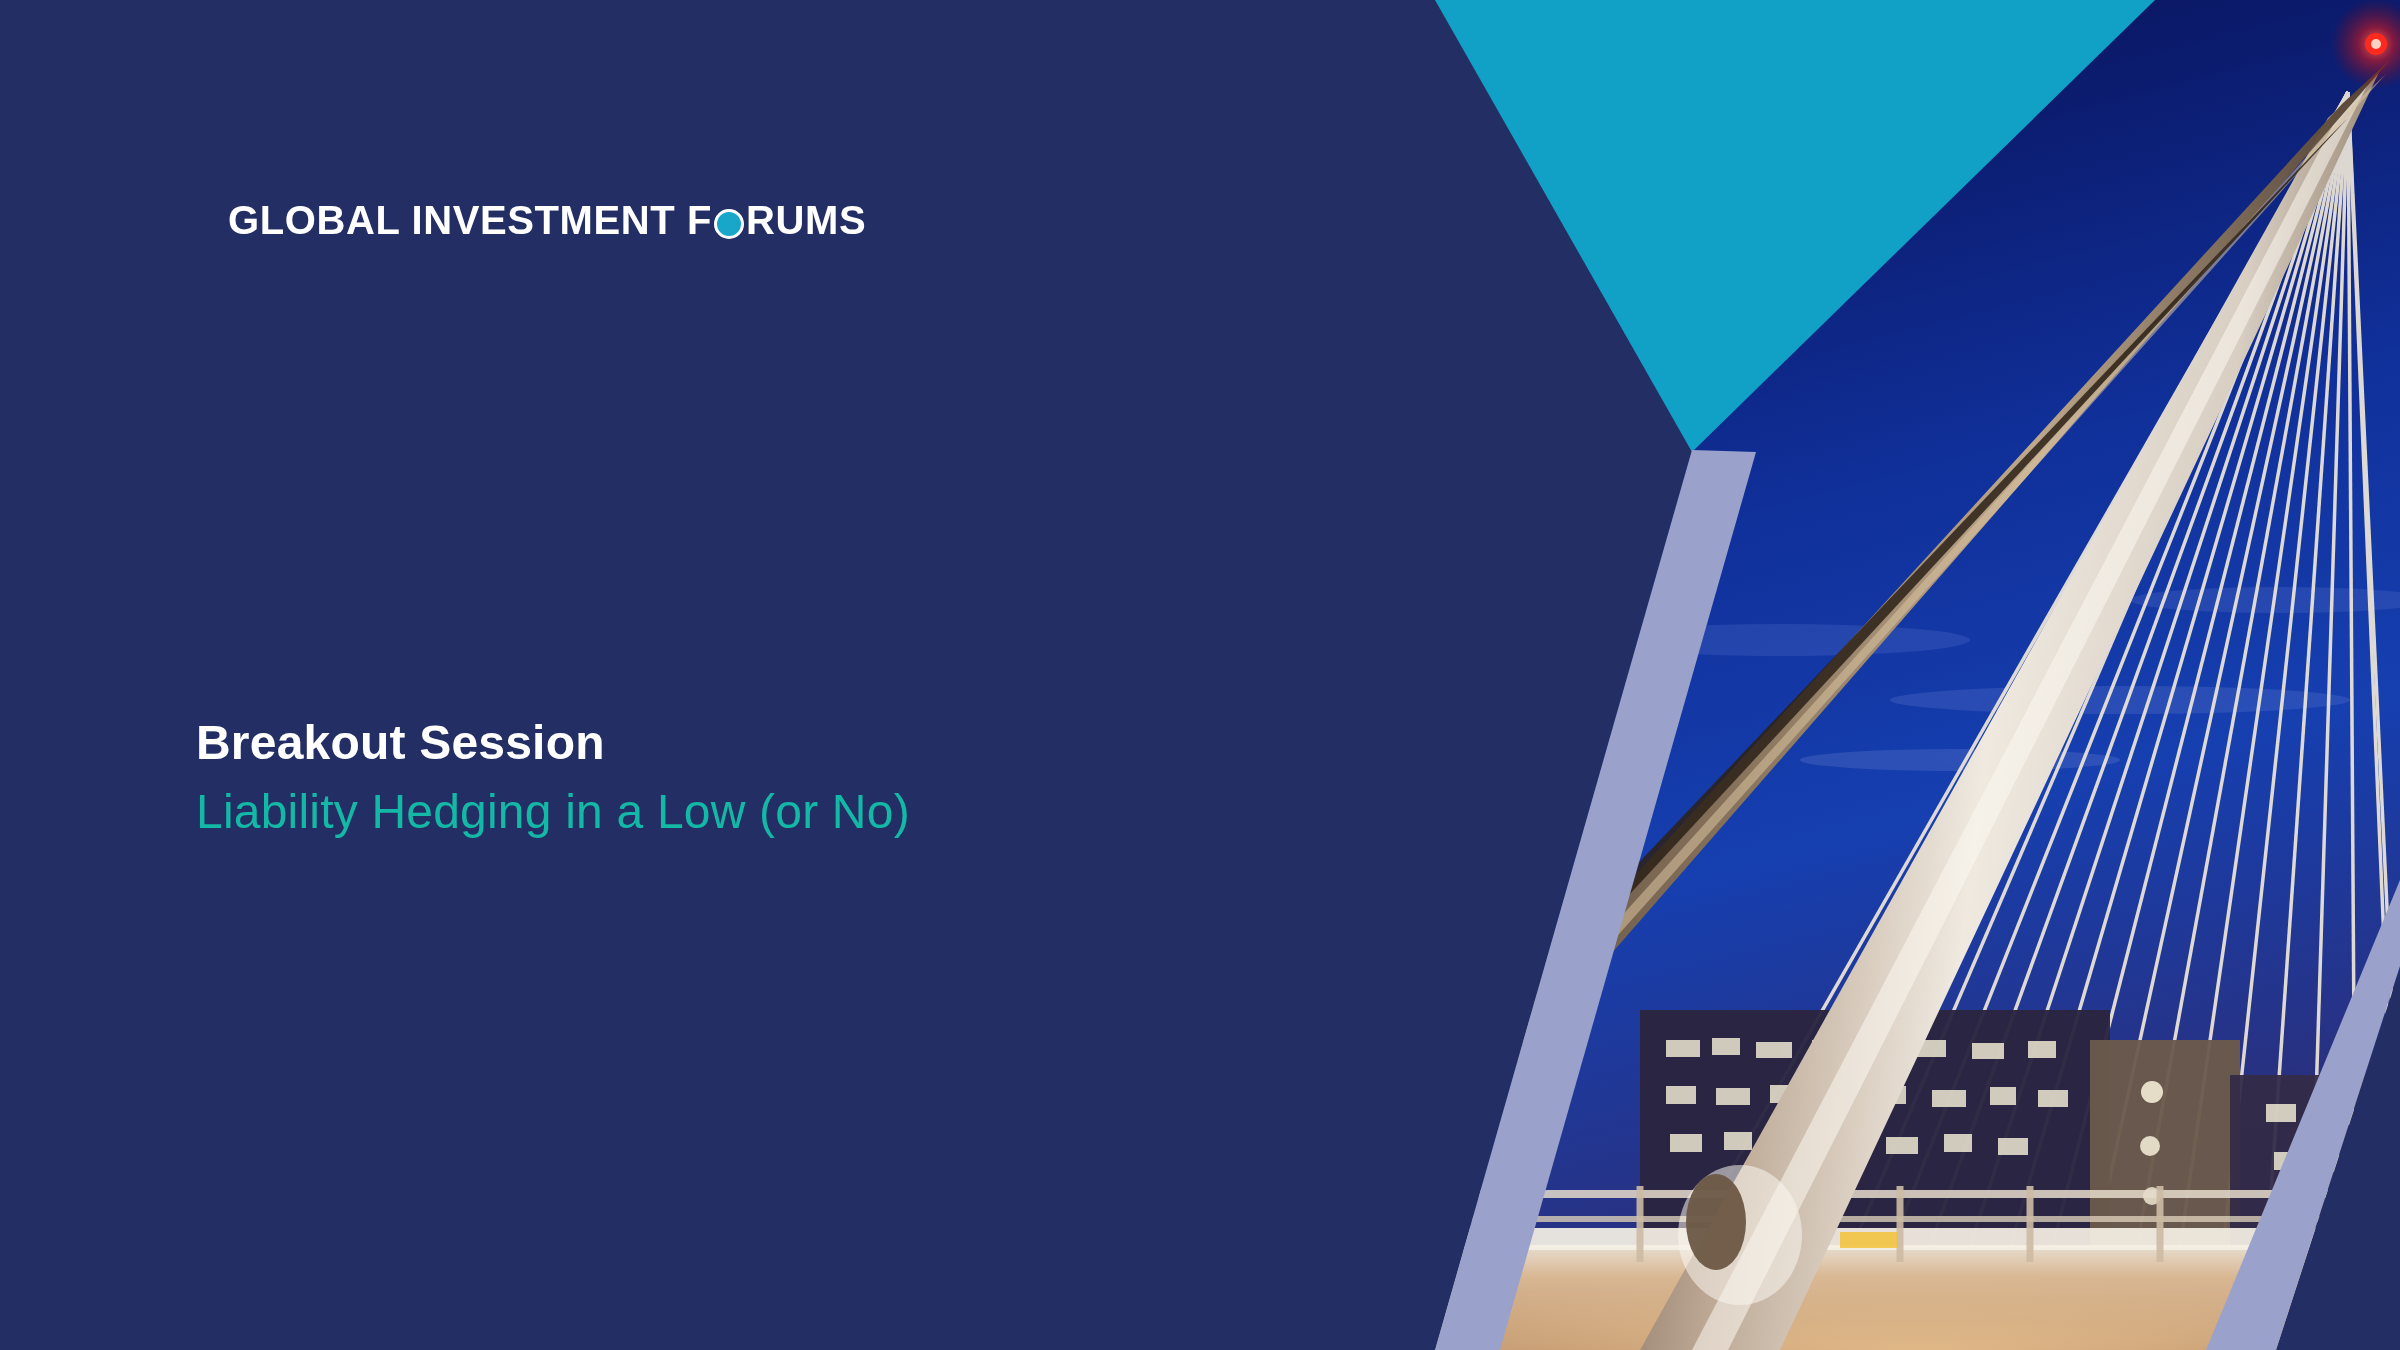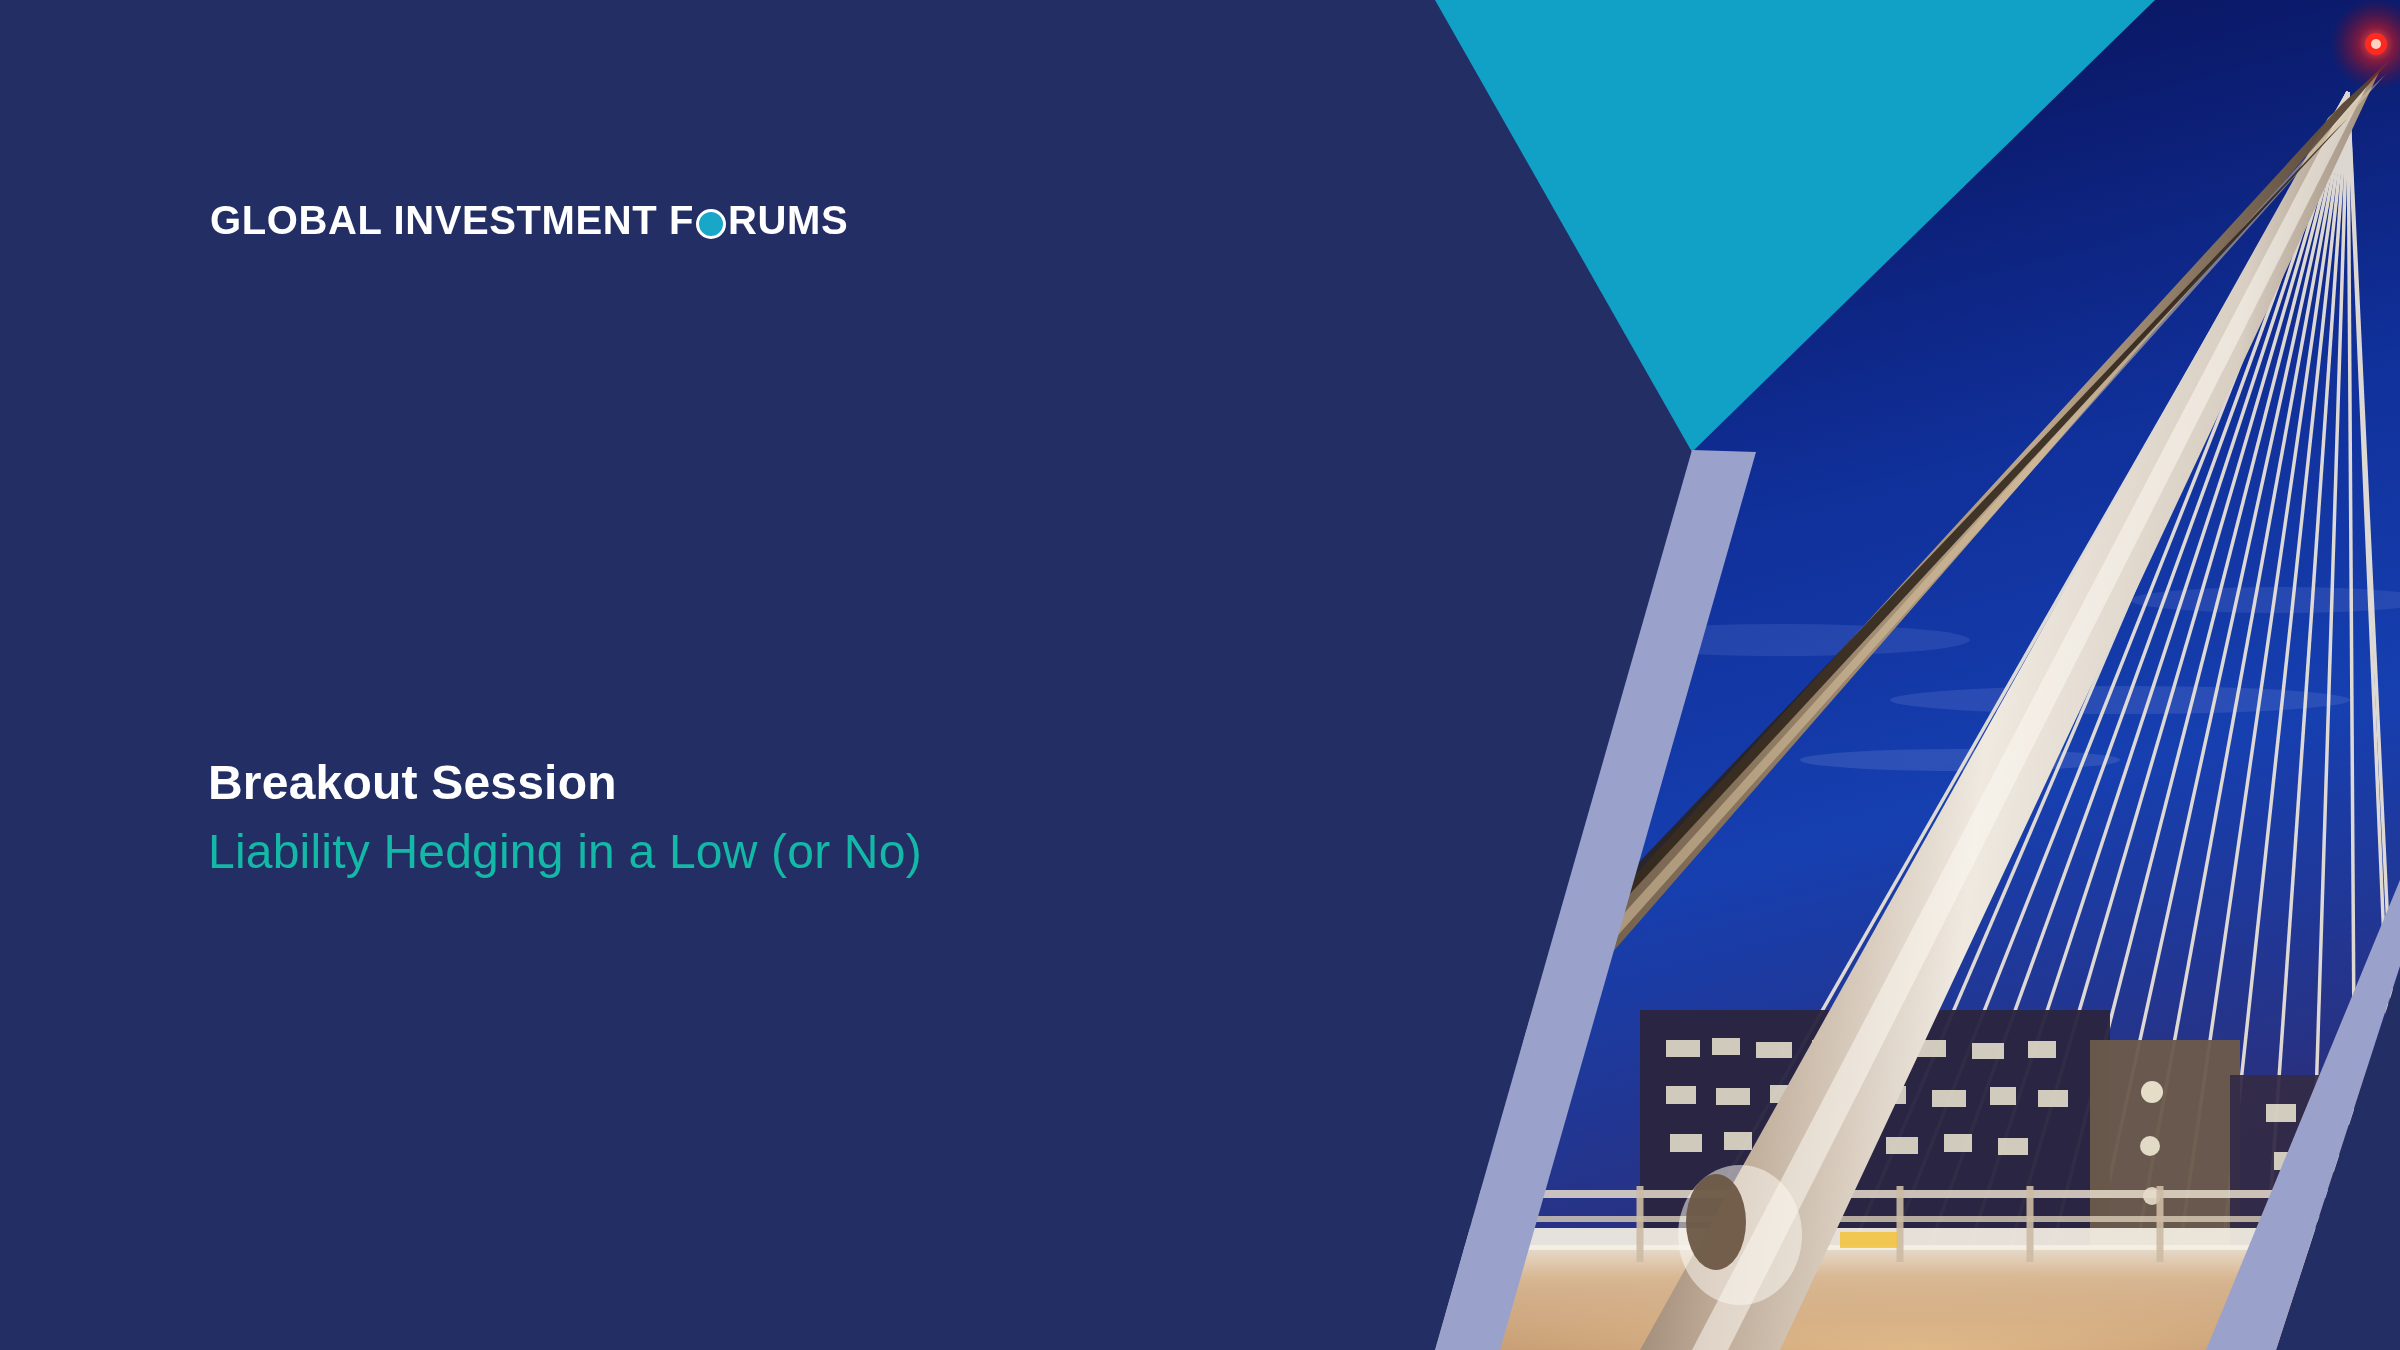--- a/index.html
+++ b/index.html
@@ -28,21 +28,21 @@
   
   #content {
     position:absolute;
     left:0; top:0;
     width:1200px; height:1350px;
     z-index:5;
   }
 
   #logo {
     position:absolute;
-    left:210px; top:200px;
+    left:228px; top:200px;
     display:flex; align-items:center;
     white-space:nowrap;
   }
   .logo-text {
     font-size:40px;
     font-weight:bold;
     color:#ffffff;
     letter-spacing:0.6px;
     line-height:1;
   }
@@ -63,23 +63,22 @@
     font-size:94px;
     font-weight:300;
     color:#f2f4f8;
     letter-spacing:4px;
     line-height:1;
     white-space:nowrap;
   }
 
   #session-block {
     position:absolute;
-    left:208px; top:715px;
+    left:196px; top:715px;
     width:980px;
-    margin-top:40px;
   }
   #session-kicker {
     font-size:48px;
     font-weight:bold;
     color:#ffffff;
     letter-spacing:0.2px;
     line-height:1.18;
     margin-bottom:12px;
   }
   .session-line {

